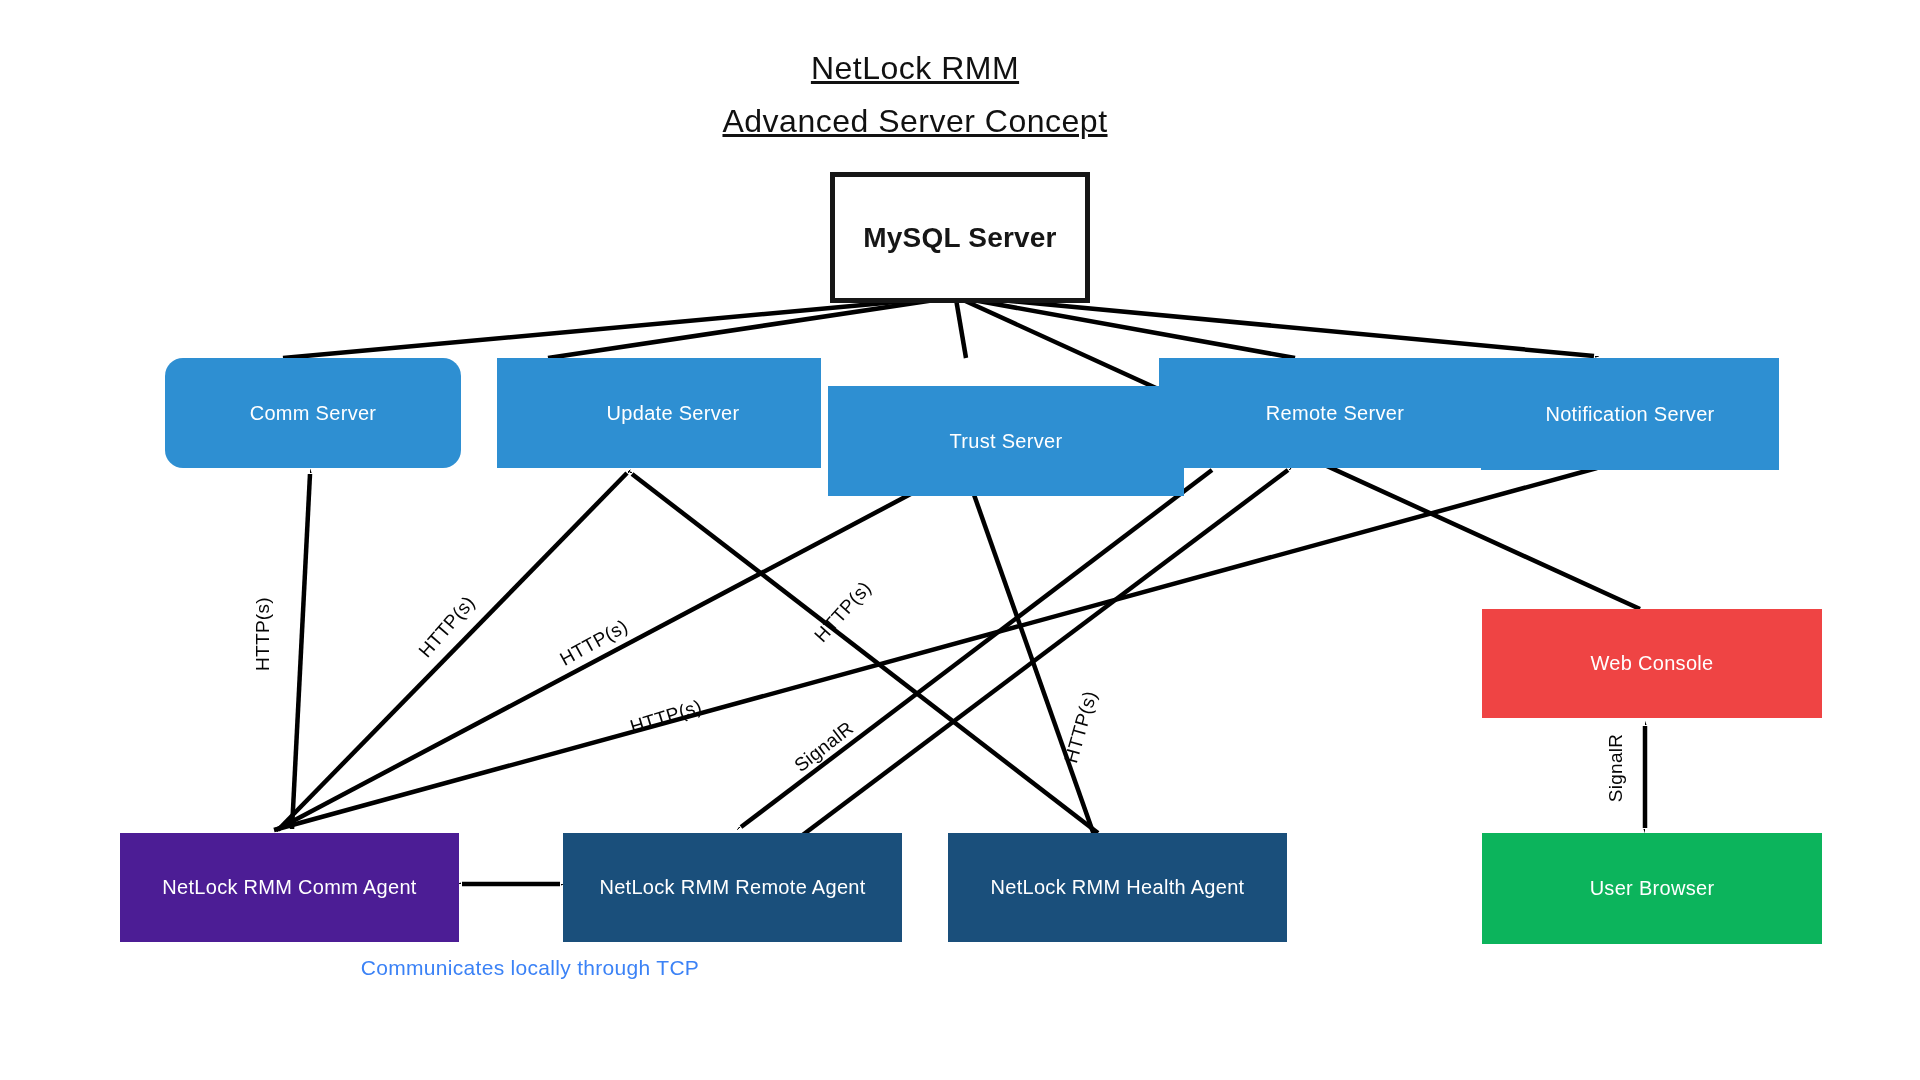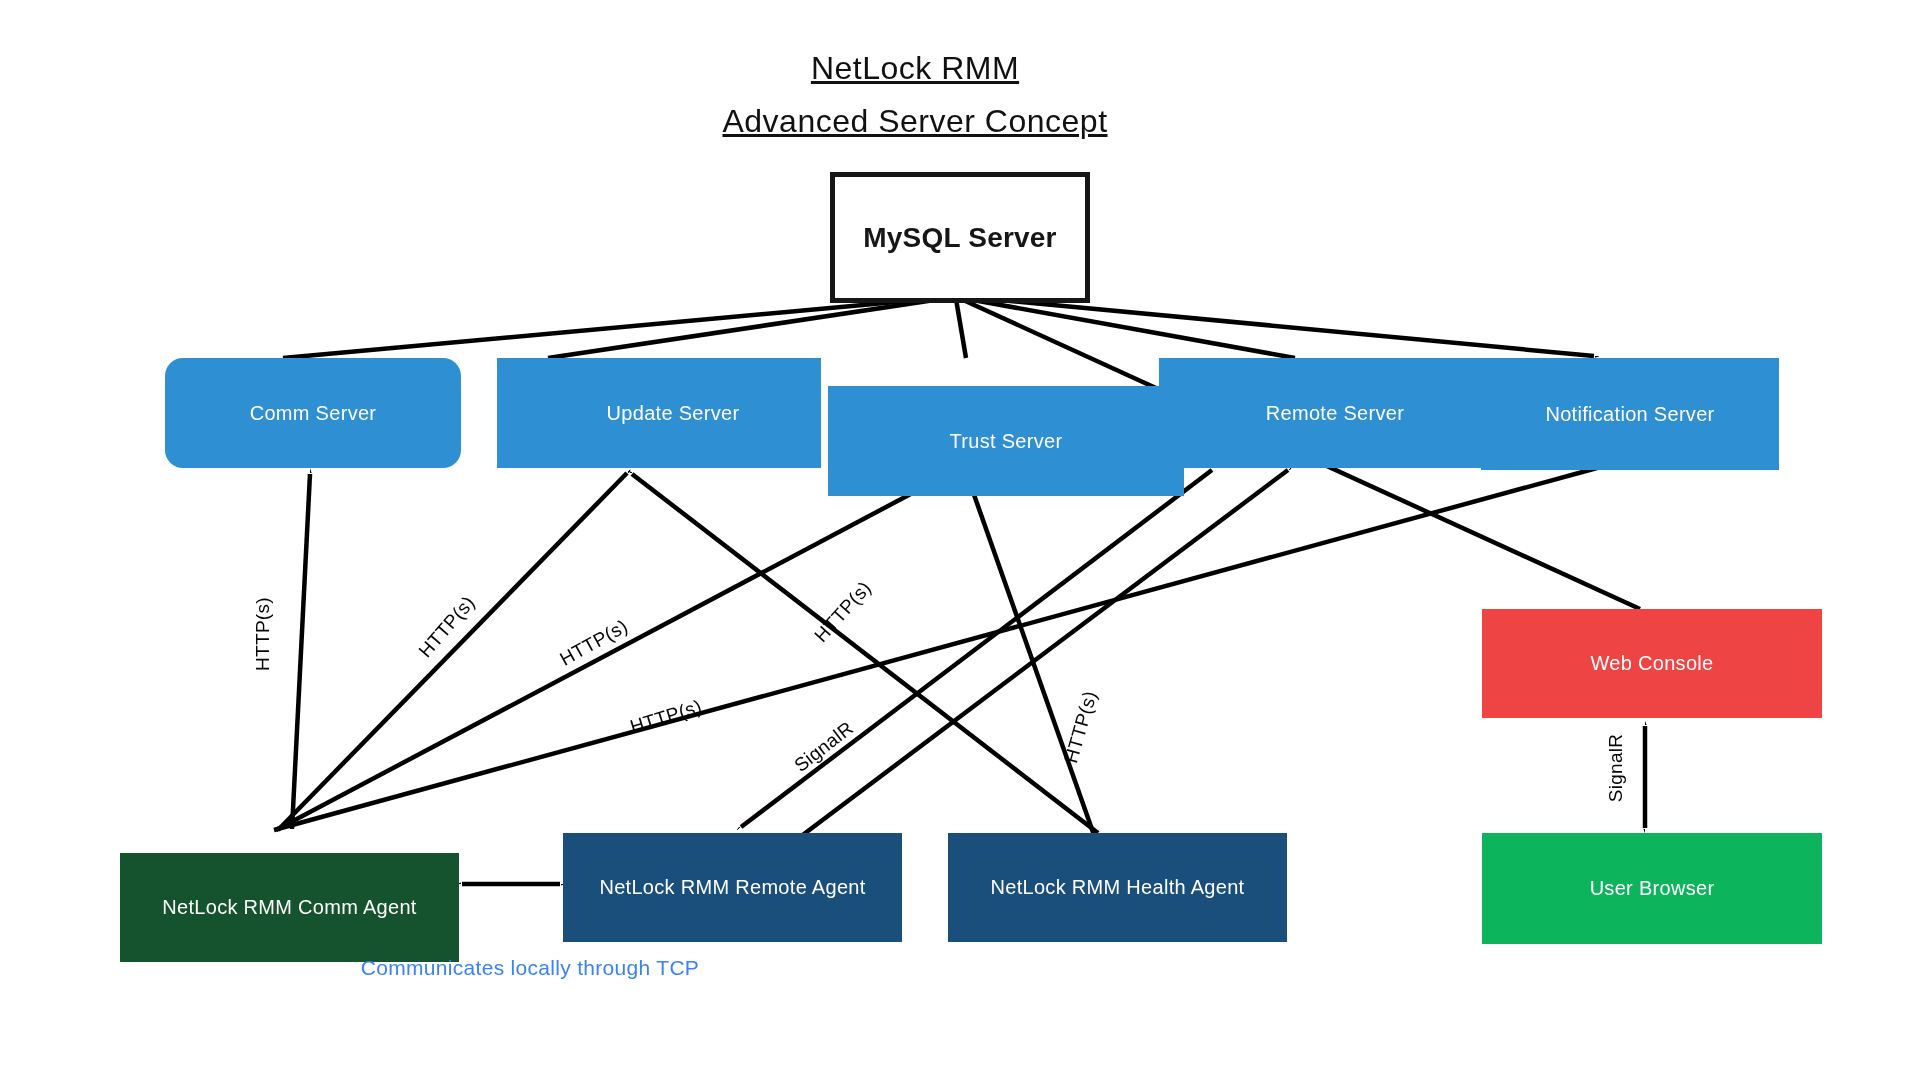--- a/index.html
+++ b/index.html
@@ -83,21 +83,21 @@
       </div>
       <div class="node server" style="left: 1159px; top: 358px; width: 352px; height: 110px; background: rgb(46, 143, 210);">
         <span>Remote Server</span>
       </div>
       <div class="node server" style="left: 1481px; top: 358px; width: 298px; height: 112px; background: rgb(46, 143, 210);">
         <span>Notification Server</span>
       </div>
       <div class="node server" style="left: 1482px; top: 609px; width: 340px; height: 109px; background: #ef4444;">
         <span>Web Console</span>
       </div>
-      <div class="node agent" style="left: 120px; top: 833px; width: 339px; height: 109px; background: #14532d; margin-top: 20px;">
+      <div class="node agent" style="left: 120px; top: 833px; width: 339px; height: 109px; background: #4c1d95;">
         <span>NetLock RMM  Comm Agent</span>
       </div>
       <div class="node agent" style="left: 563px; top: 833px; width: 339px; height: 109px; background: rgb(26, 79, 123);">
         <span>NetLock RMM Remote Agent</span>
       </div>
       <div class="node agent" style="left: 948px; top: 833px; width: 339px; height: 109px; background: rgb(26, 79, 123);">
         <span>NetLock RMM Health Agent</span>
       </div>
       <div class="node browser" style="left: 1482px; top: 833px; width: 340px; height: 111px; background: rgb(12, 180, 92);">
         <span>User Browser</span>

